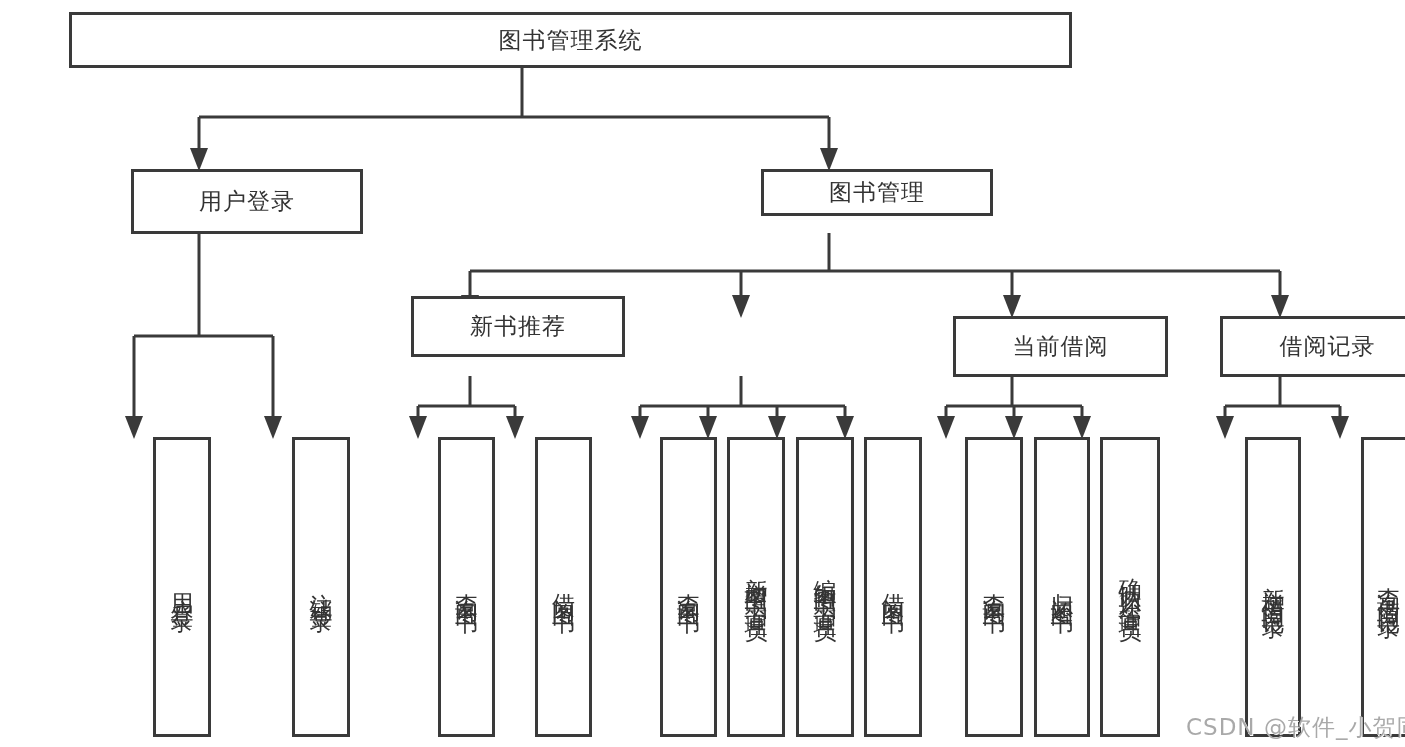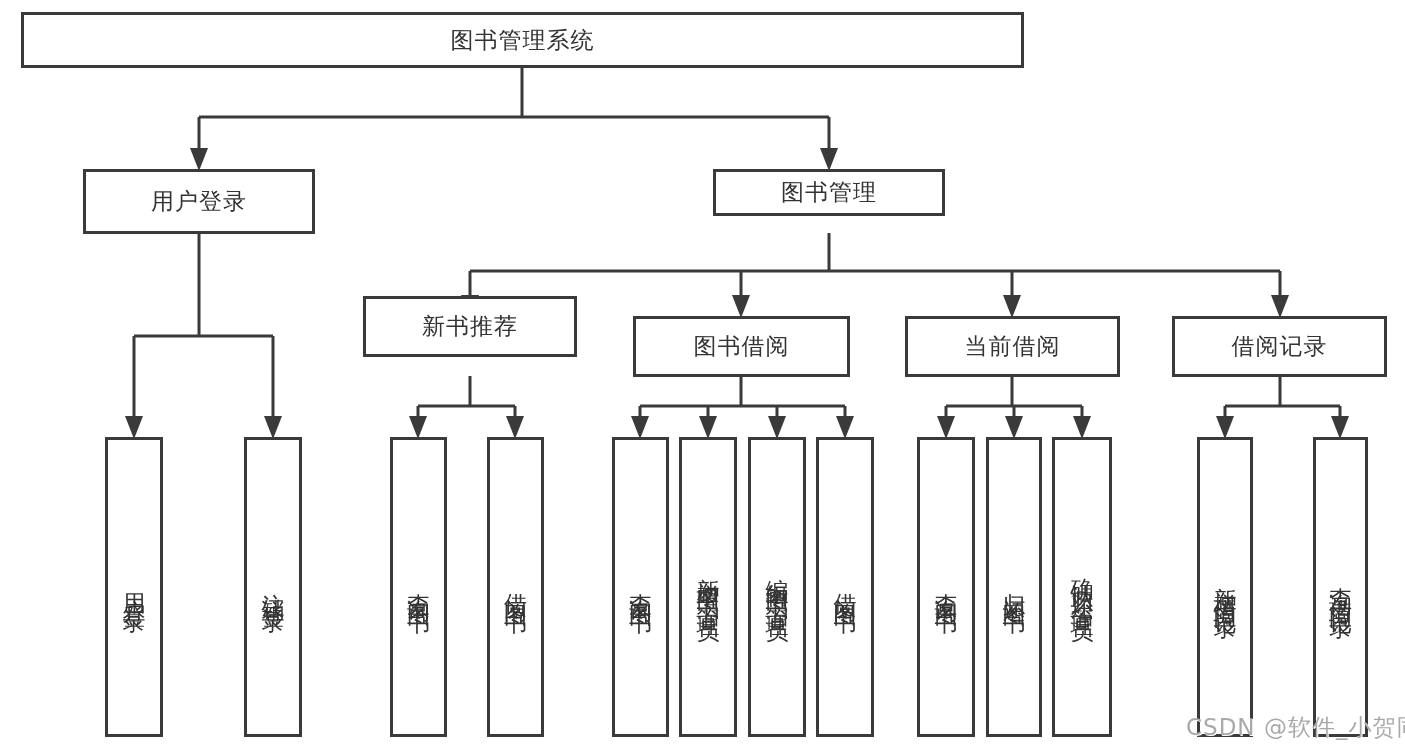--- a/index.html
+++ b/index.html
@@ -4,21 +4,21 @@
 <style>
   html,body { margin:0; padding:0; background:#ffffff; }
   .canvas {
     position:relative; width:1405px; height:747px; background:#ffffff;
     font-family:"DejaVu Sans","Liberation Sans",sans-serif; overflow:hidden;
   }
   svg.connectors { position:absolute; left:0; top:0; width:1405px; height:747px; }
   .node {
     position:absolute; box-sizing:border-box; background:#ffffff;
     border:3px solid #3a3a3a; color:#333333;
-    display:flex; align-items:center; justify-content:center;
+    display:flex; align-items:center; justify-content:center;margin-left:48px;
   }
   .node.h { font-size:23px; letter-spacing:1px; white-space:nowrap; }
   .node.v { font-size:23px; }
   .node.v .lbl {
     writing-mode:vertical-rl; text-orientation:mixed;
     letter-spacing:6px; line-height:1;
   }
   .watermark {
     position:absolute; left:1186px; top:712px; z-index:5;
     font-size:23px; color:#a9a9a9; letter-spacing:1px; white-space:nowrap;
@@ -69,23 +69,20 @@
   <div class="node h" style="left:83px;top:169px;width:232px;height:65px">
     <span class="lbl">用户登录</span>
   </div>
   <div class="node h" style="left:713px;top:169px;width:232px;height:47px">
     <span class="lbl">图书管理</span>
   </div>
 
   <div class="node h" style="left:363px;top:296px;width:214px;height:61px">
     <span class="lbl">新书推荐</span>
   </div>
-  <div class="node h" style="left:633px;top:316px;width:217px;height:61px">
-    <span class="lbl">图书借阅</span>
-  </div>
   <div class="node h" style="left:905px;top:316px;width:215px;height:61px">
     <span class="lbl">当前借阅</span>
   </div>
   <div class="node h" style="left:1172px;top:316px;width:215px;height:61px">
     <span class="lbl">借阅记录</span>
   </div>
 
   <div class="node v" style="left:105px;top:437px;width:58px;height:300px">
     <span class="lbl">用户登录</span>
   </div>

